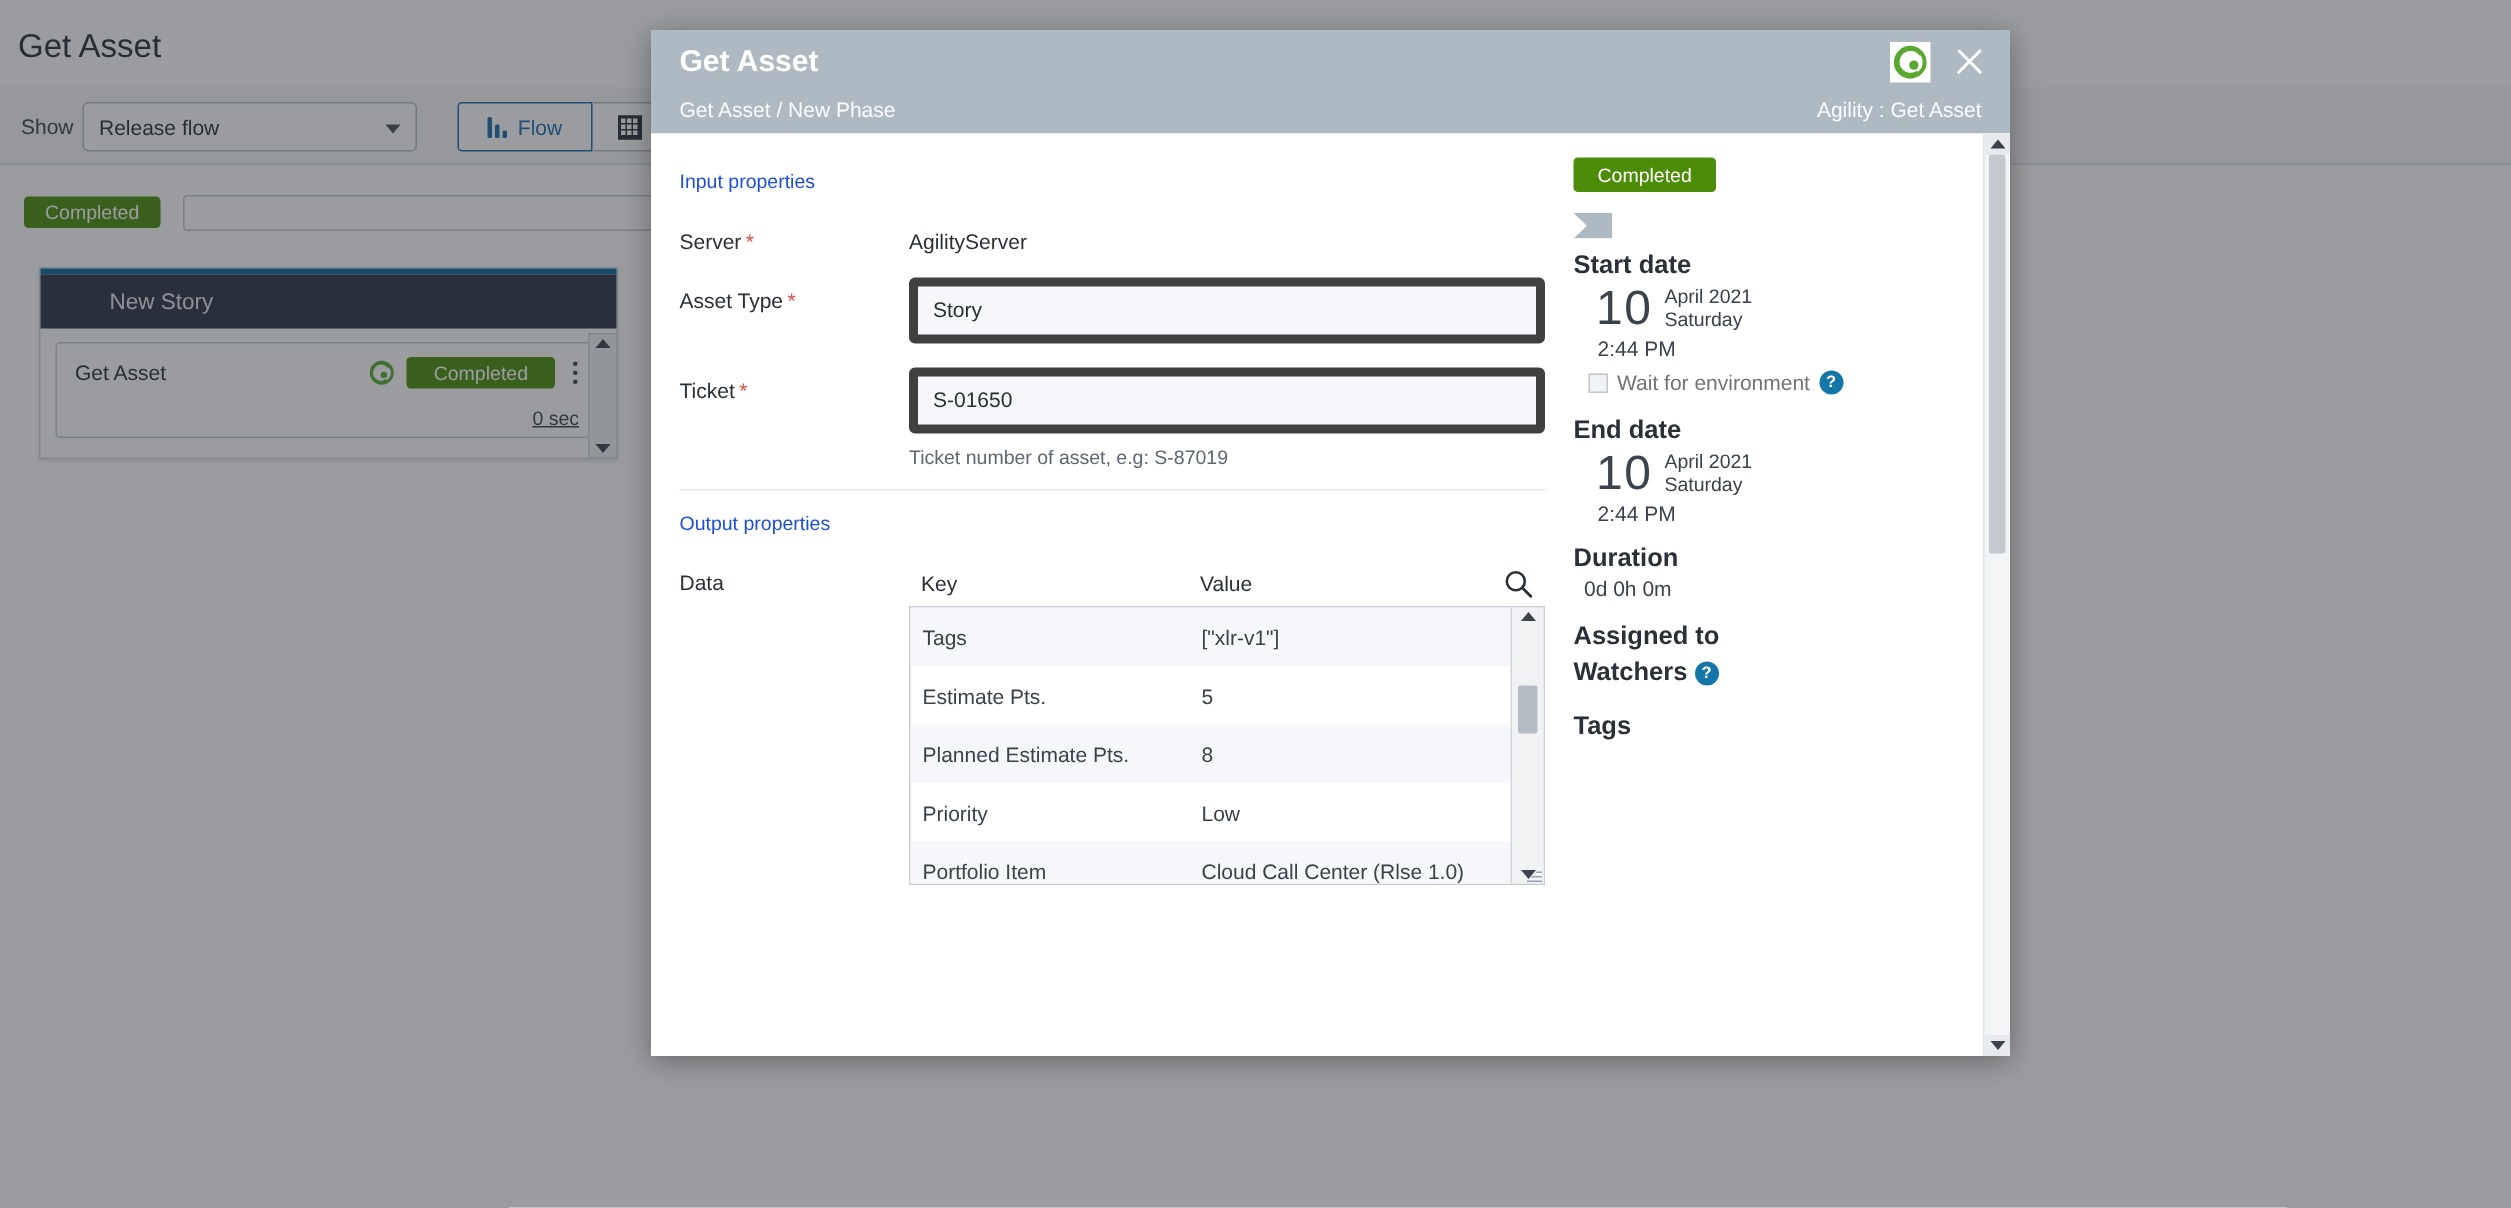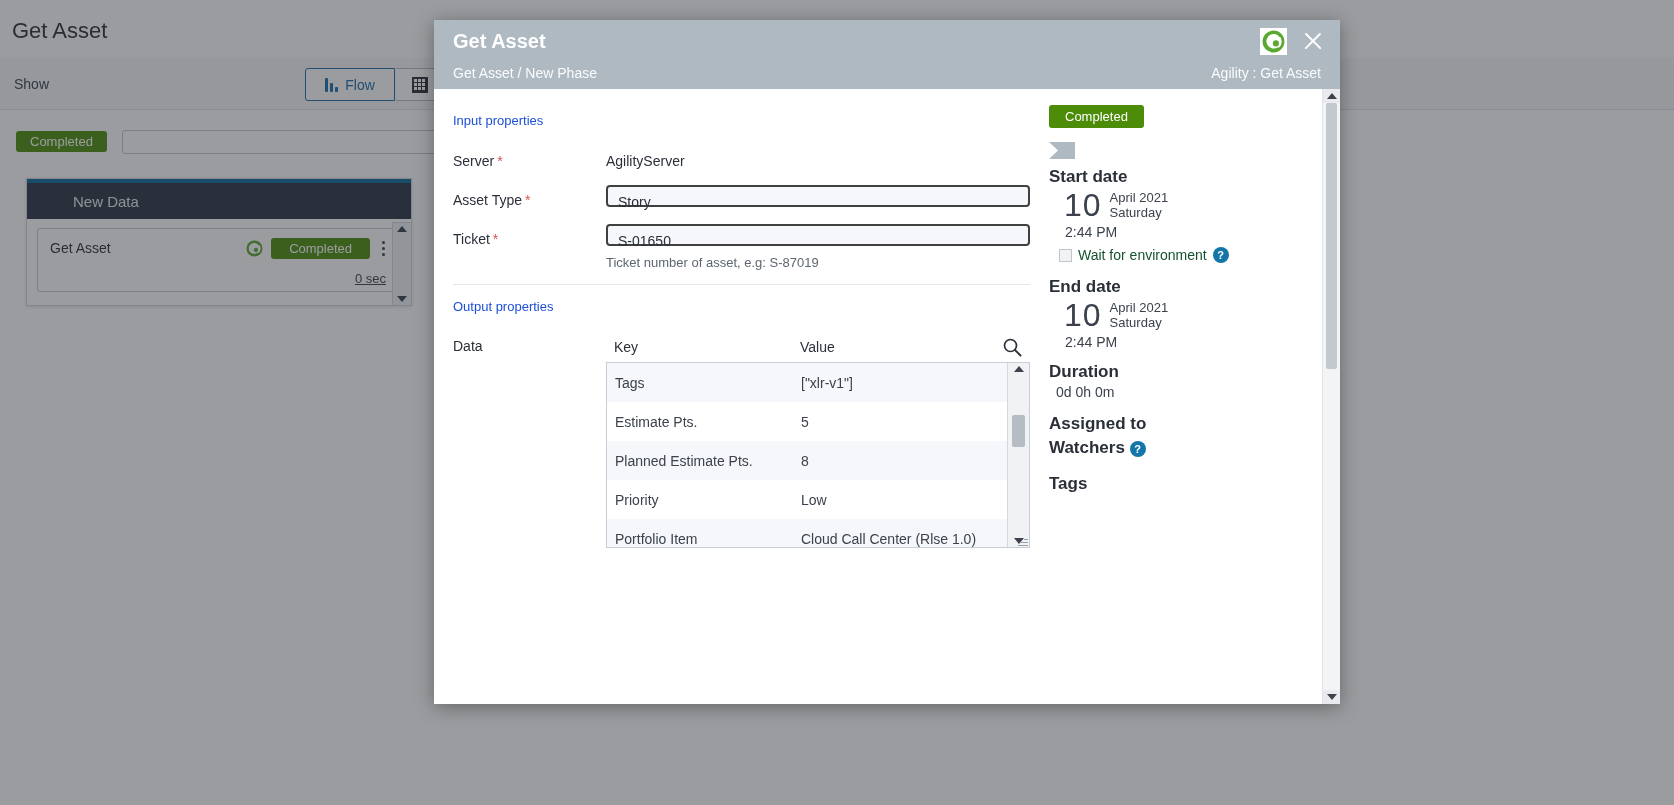--- a/index.html
+++ b/index.html
@@ -176,22 +176,22 @@
   }
 
   .sec-title { font-size: 13px; color: #1d4ed8; margin-bottom: 18px; }
   .field-row { display: flex; align-items: flex-start; margin-bottom: 16px; }
   .field-label {
     width: 153px; font-size: 14px; color: #2a2f38; padding-top: 7px; flex: 0 0 auto;
   }
   .req { color: #d9534f; margin-left: 3px; }
   .field-static { font-size: 14px; color: #2a2f38; padding-top: 7px; }
   .field-input {
-    width: 424px; height: 22px;
-    border: 2px solid #404040; border-radius: 4px;
+    width: 424px; height: 44px;
+    border: 6px solid #404040; border-radius: 4px;
     background: #f5f7fa;
     font-size: 14px; color: #2a2f38;
     padding: 6px 10px; line-height: 19px;
   }
   .field-hint {
     margin-left: 153px; font-size: 13px; color: #5d6671; margin-top: -8px; margin-bottom: 14px;
   }
   .divider { border-top: 1px solid #e3e6ea; margin: 6px 0 14px 0; width: 577px; }
   .sec-desc { font-size: 14px; color: #5d6671; line-height: 1.55; width: 570px; margin-bottom: 20px; }
 
@@ -236,21 +236,21 @@
     clip-path: polygon(0 0, 100% 0, 100% 100%, 0 100%, 9px 50%);
     margin-bottom: 8px;
   }
   .rp-h { font-size: 17px; font-weight: bold; color: #2a2f38; margin: 0 0 2px 7px; }
   .rp-date { display: flex; align-items: center; margin-left: 22px; }
   .rp-daynum { font-size: 32px; color: #3b424c; line-height: 1; letter-spacing: 1px; }
   .rp-datetxt { font-size: 13px; color: #3b424c; line-height: 1.18; margin-left: 8px; }
   .rp-time { font-size: 14px; color: #3b424c; margin: 3px 0 0 23px; }
   .rp-check { display: flex; align-items: center; gap: 6px; margin: 7px 0 0 17px; }
   .rp-check .box { width: 13px; height: 13px; border: 1px solid #c0c6cd; background: #f0f2f4; }
-  .rp-check .lbl { font-size: 14px; color: #14532d; }
+  .rp-check .lbl { font-size: 14px; color: #737373; }
   .rp-sub { font-size: 14px; color: #3b424c; margin: 2px 0 0 14px; }
   .help-ico {
     width: 16px; height: 16px; border-radius: 50%; background: #1476a8;
     color: #ffffff; font-size: 11px; font-weight: bold;
     display: inline-flex; align-items: center; justify-content: center;
     vertical-align: middle;
   }
 
   .modal-scrollbar {
     position: absolute; right: 0; top: 0; bottom: 0; width: 18px;
@@ -264,20 +264,24 @@
 <body>
 
 <div id="bg-page">
 
   <div class="bg-title">Get Asset</div>
 
   <div class="bg-toolbar"></div>
 
   <div class="bg-show-label">Show</div>
 
+  <div class="bg-select">
+    <span>Release flow</span>
+    <span class="caret"></span>
+  </div>
 
   <div class="bg-flowbtn">
     <span class="flow-glyph">
         <i></i>
         <i></i>
         <i></i>
       </span>
     <span>Flow</span>
   </div>
 
@@ -294,21 +298,21 @@
         <span></span>
     </span>
   </div>
 
   <div class="bg-statusbar"></div>
   <div class="bg-badge">Completed</div>
   <div class="bg-searchfield"></div>
 
   <div class="bg-phasecard">
     <div class="bg-phase-accent"></div>
-    <div class="bg-phase-head">New Data</div>
+    <div class="bg-phase-head">New Story</div>
     <div class="bg-task">
       <div class="bg-task-row">
         <span class="bg-task-name">Get Asset</span>
         <svg width="17" height="17" viewBox="0 0 24 24">
           <circle cx="12" cy="12" r="10" fill="none" stroke="#5aa832" stroke-width="2.6"></circle>
           <path d="M19 7 A9 9 0 1 0 17 19" fill="none" stroke="#5aa832" stroke-width="2.6"></path>
           <circle cx="14" cy="14" r="3" fill="#5aa832"></circle>
         </svg>
         <span class="bg-task-badge">Completed</span>
         <span class="kebab">

